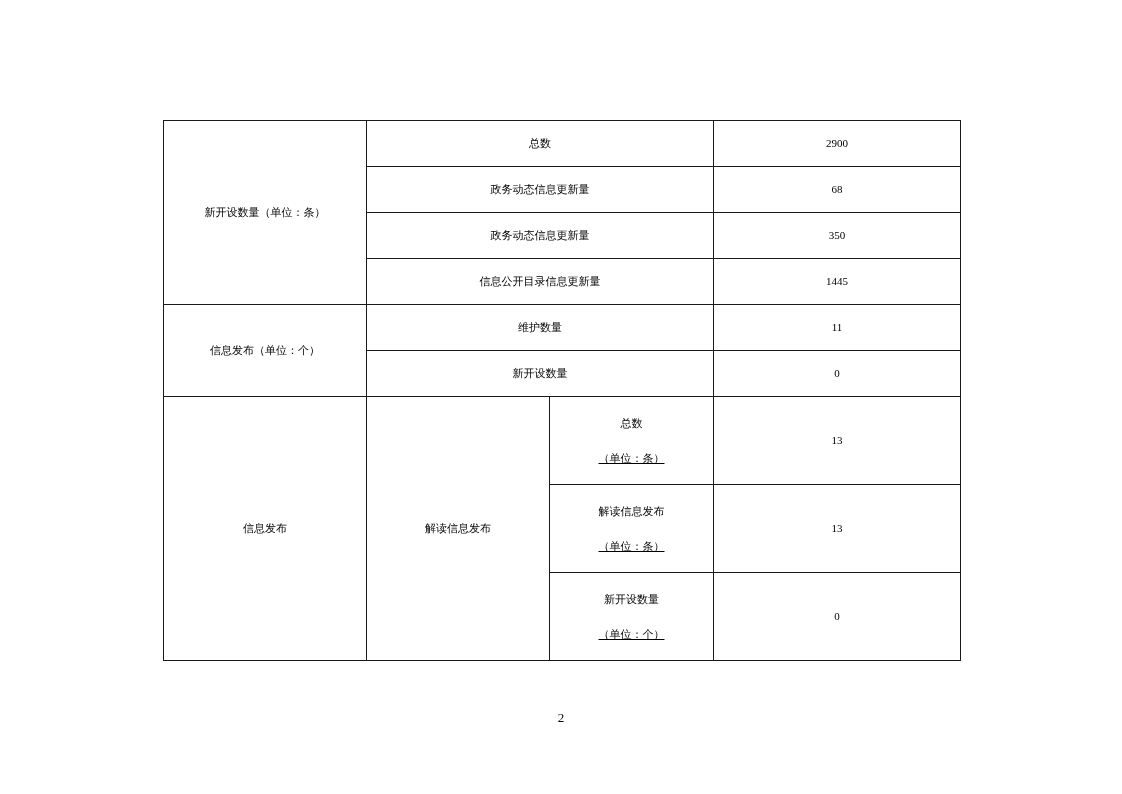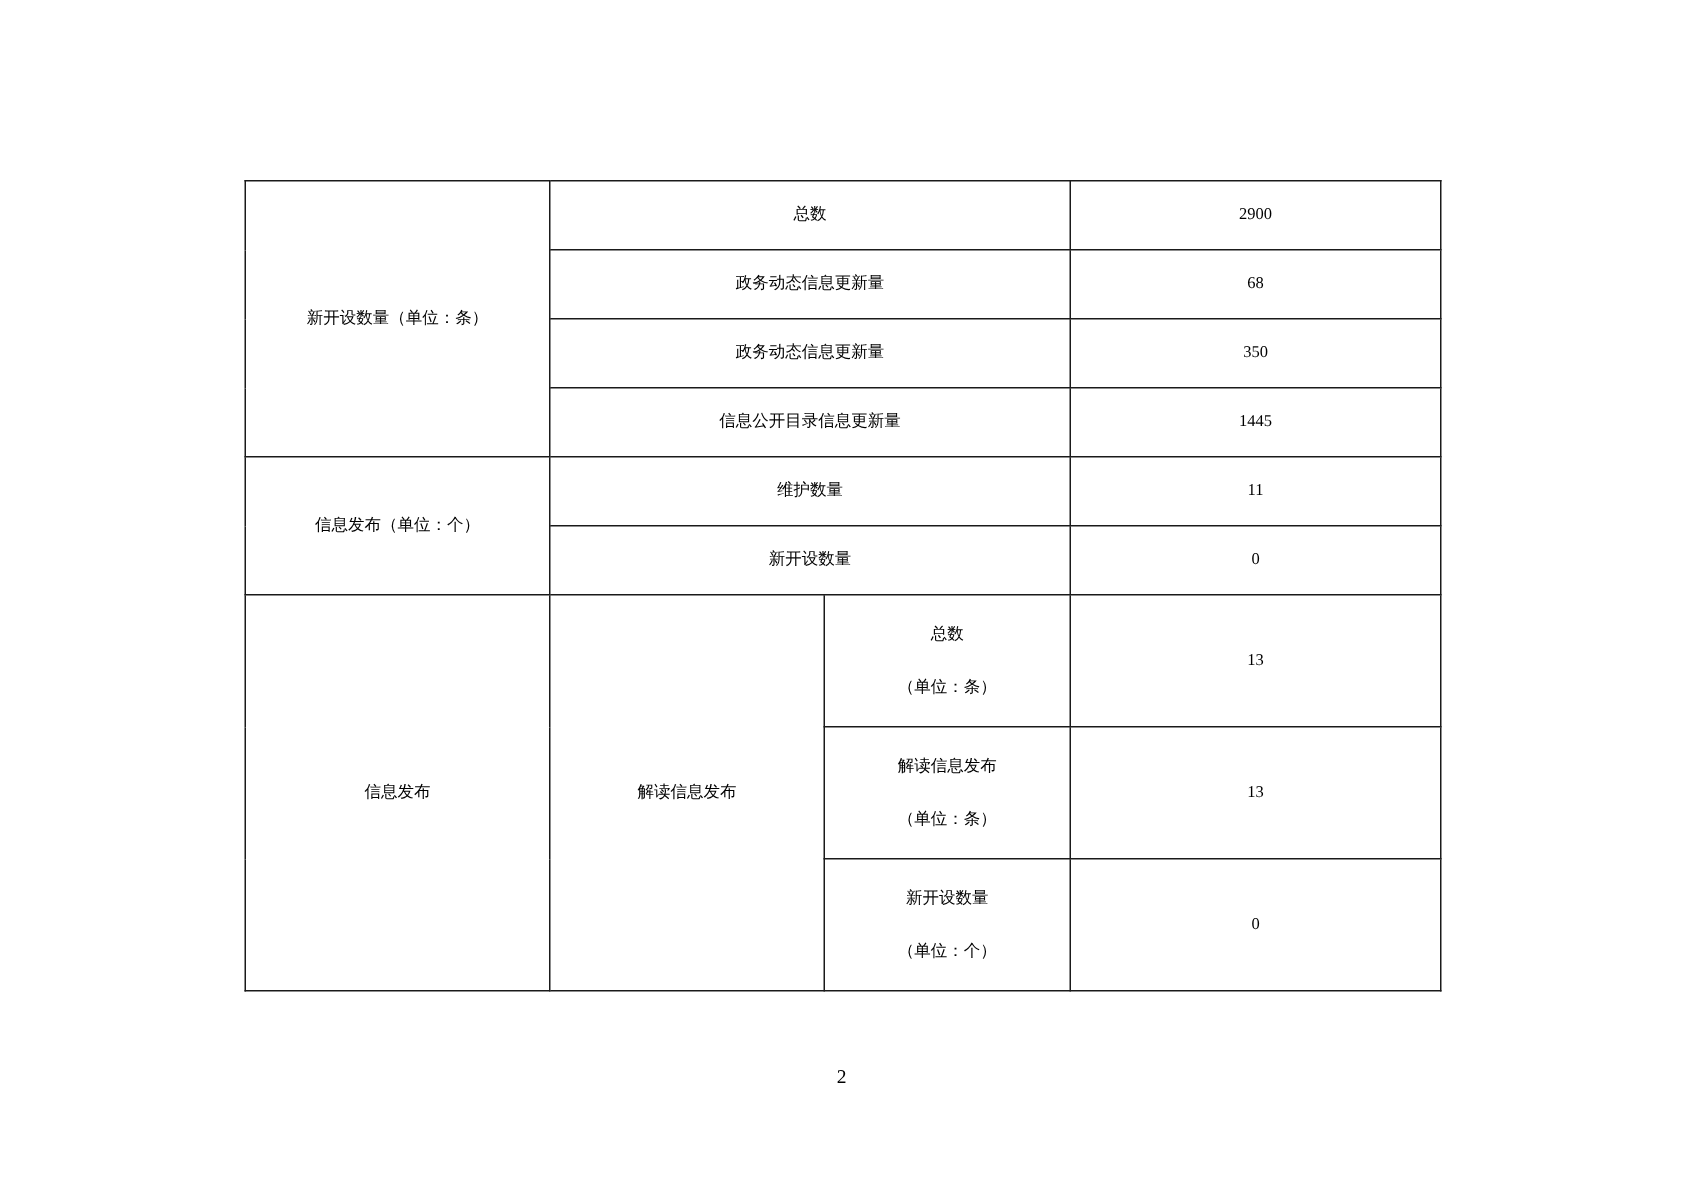--- a/index.html
+++ b/index.html
@@ -43,20 +43,21 @@
     font-size: 13px;
   }
   td.two-line {
     line-height: 2.6;
   }
   td.two-line .ln {
     display: block;
   }
   td.two-line .ln.gap {
     margin-top: 14px;
+    text-decoration: underline;
   }
   .h-row-a { height: 46px; }
   .h-row-b { height: 46px; }
   .h-row-c { height: 88px; }
   .page-number {
     position: absolute;
     left: 0;
     top: 710px;
     width: 1122px;
     text-align: center;

